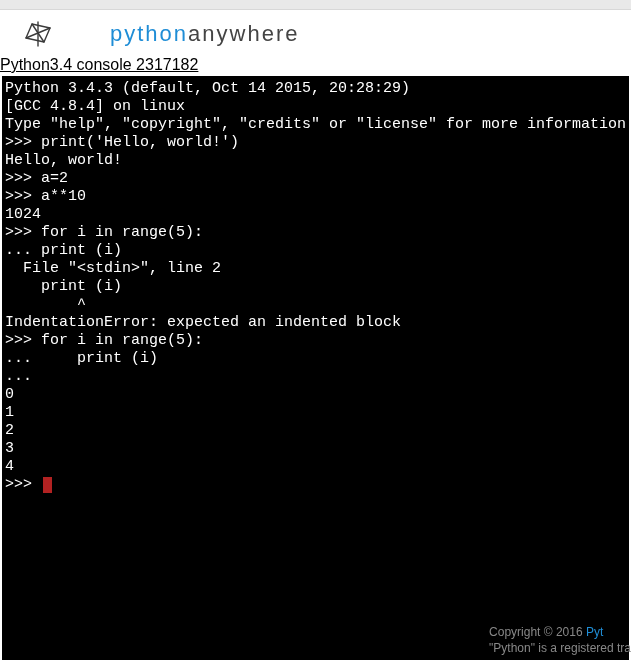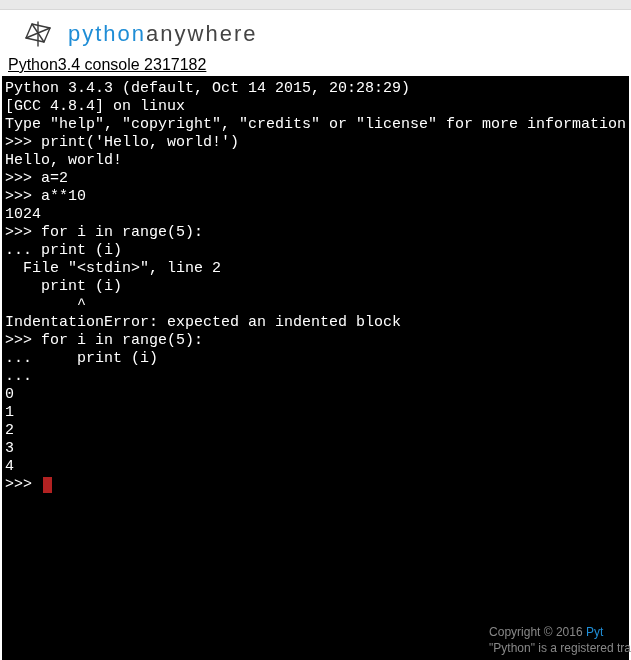--- a/index.html
+++ b/index.html
@@ -24,25 +24,26 @@
     }
     .logo-icon {
       width: 38px;
       height: 28px;
       position: relative;
     }
     .logo-text {
       font-size: 22px;
       letter-spacing: 2px;
       color: #444;
+      margin-left: 42px;
     }
     .logo-text .blue { color: #1f8dd6; }
     .console-title {
       font-size: 16px;
-      padding: 4px 0 2px 8px;
+      padding: 4px 0 2px 0;
       text-decoration: underline;
       color: #000;
     }
     .terminal {
       margin: 0 2px;
       background: #000;
       color: #fff;
       font-family: "Courier New", Courier, monospace;
       font-size: 15px;
       line-height: 18px;

